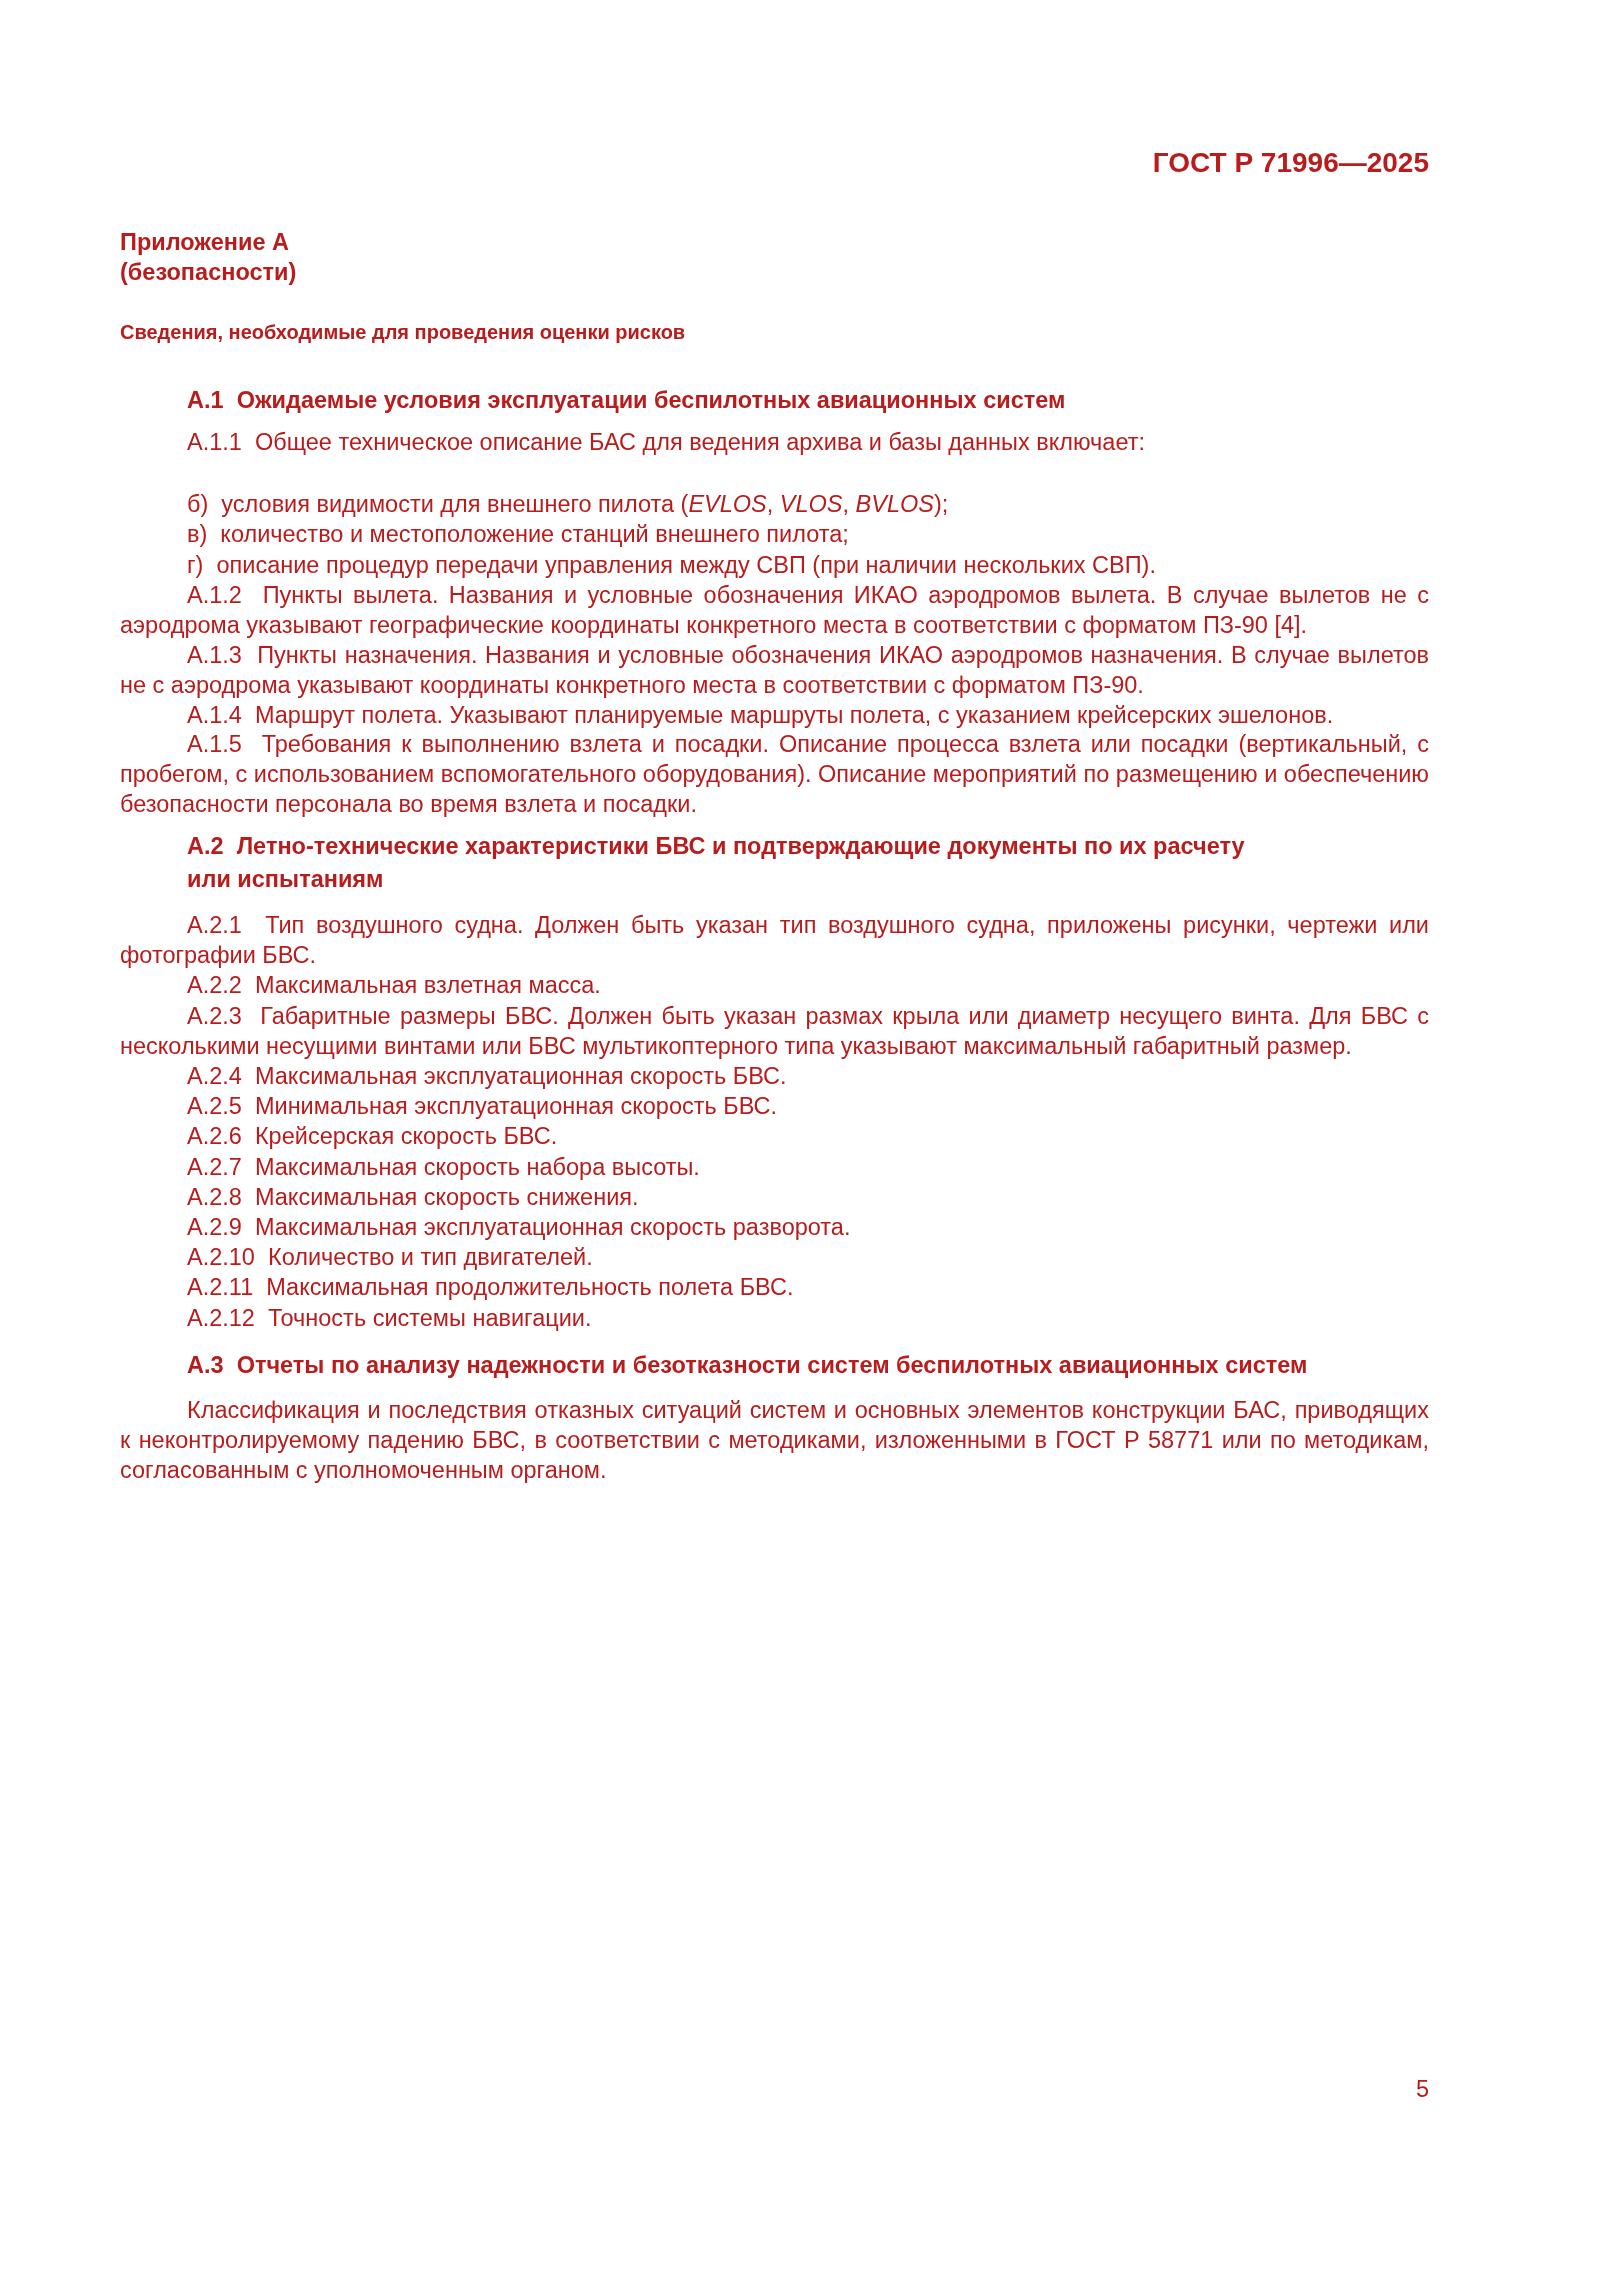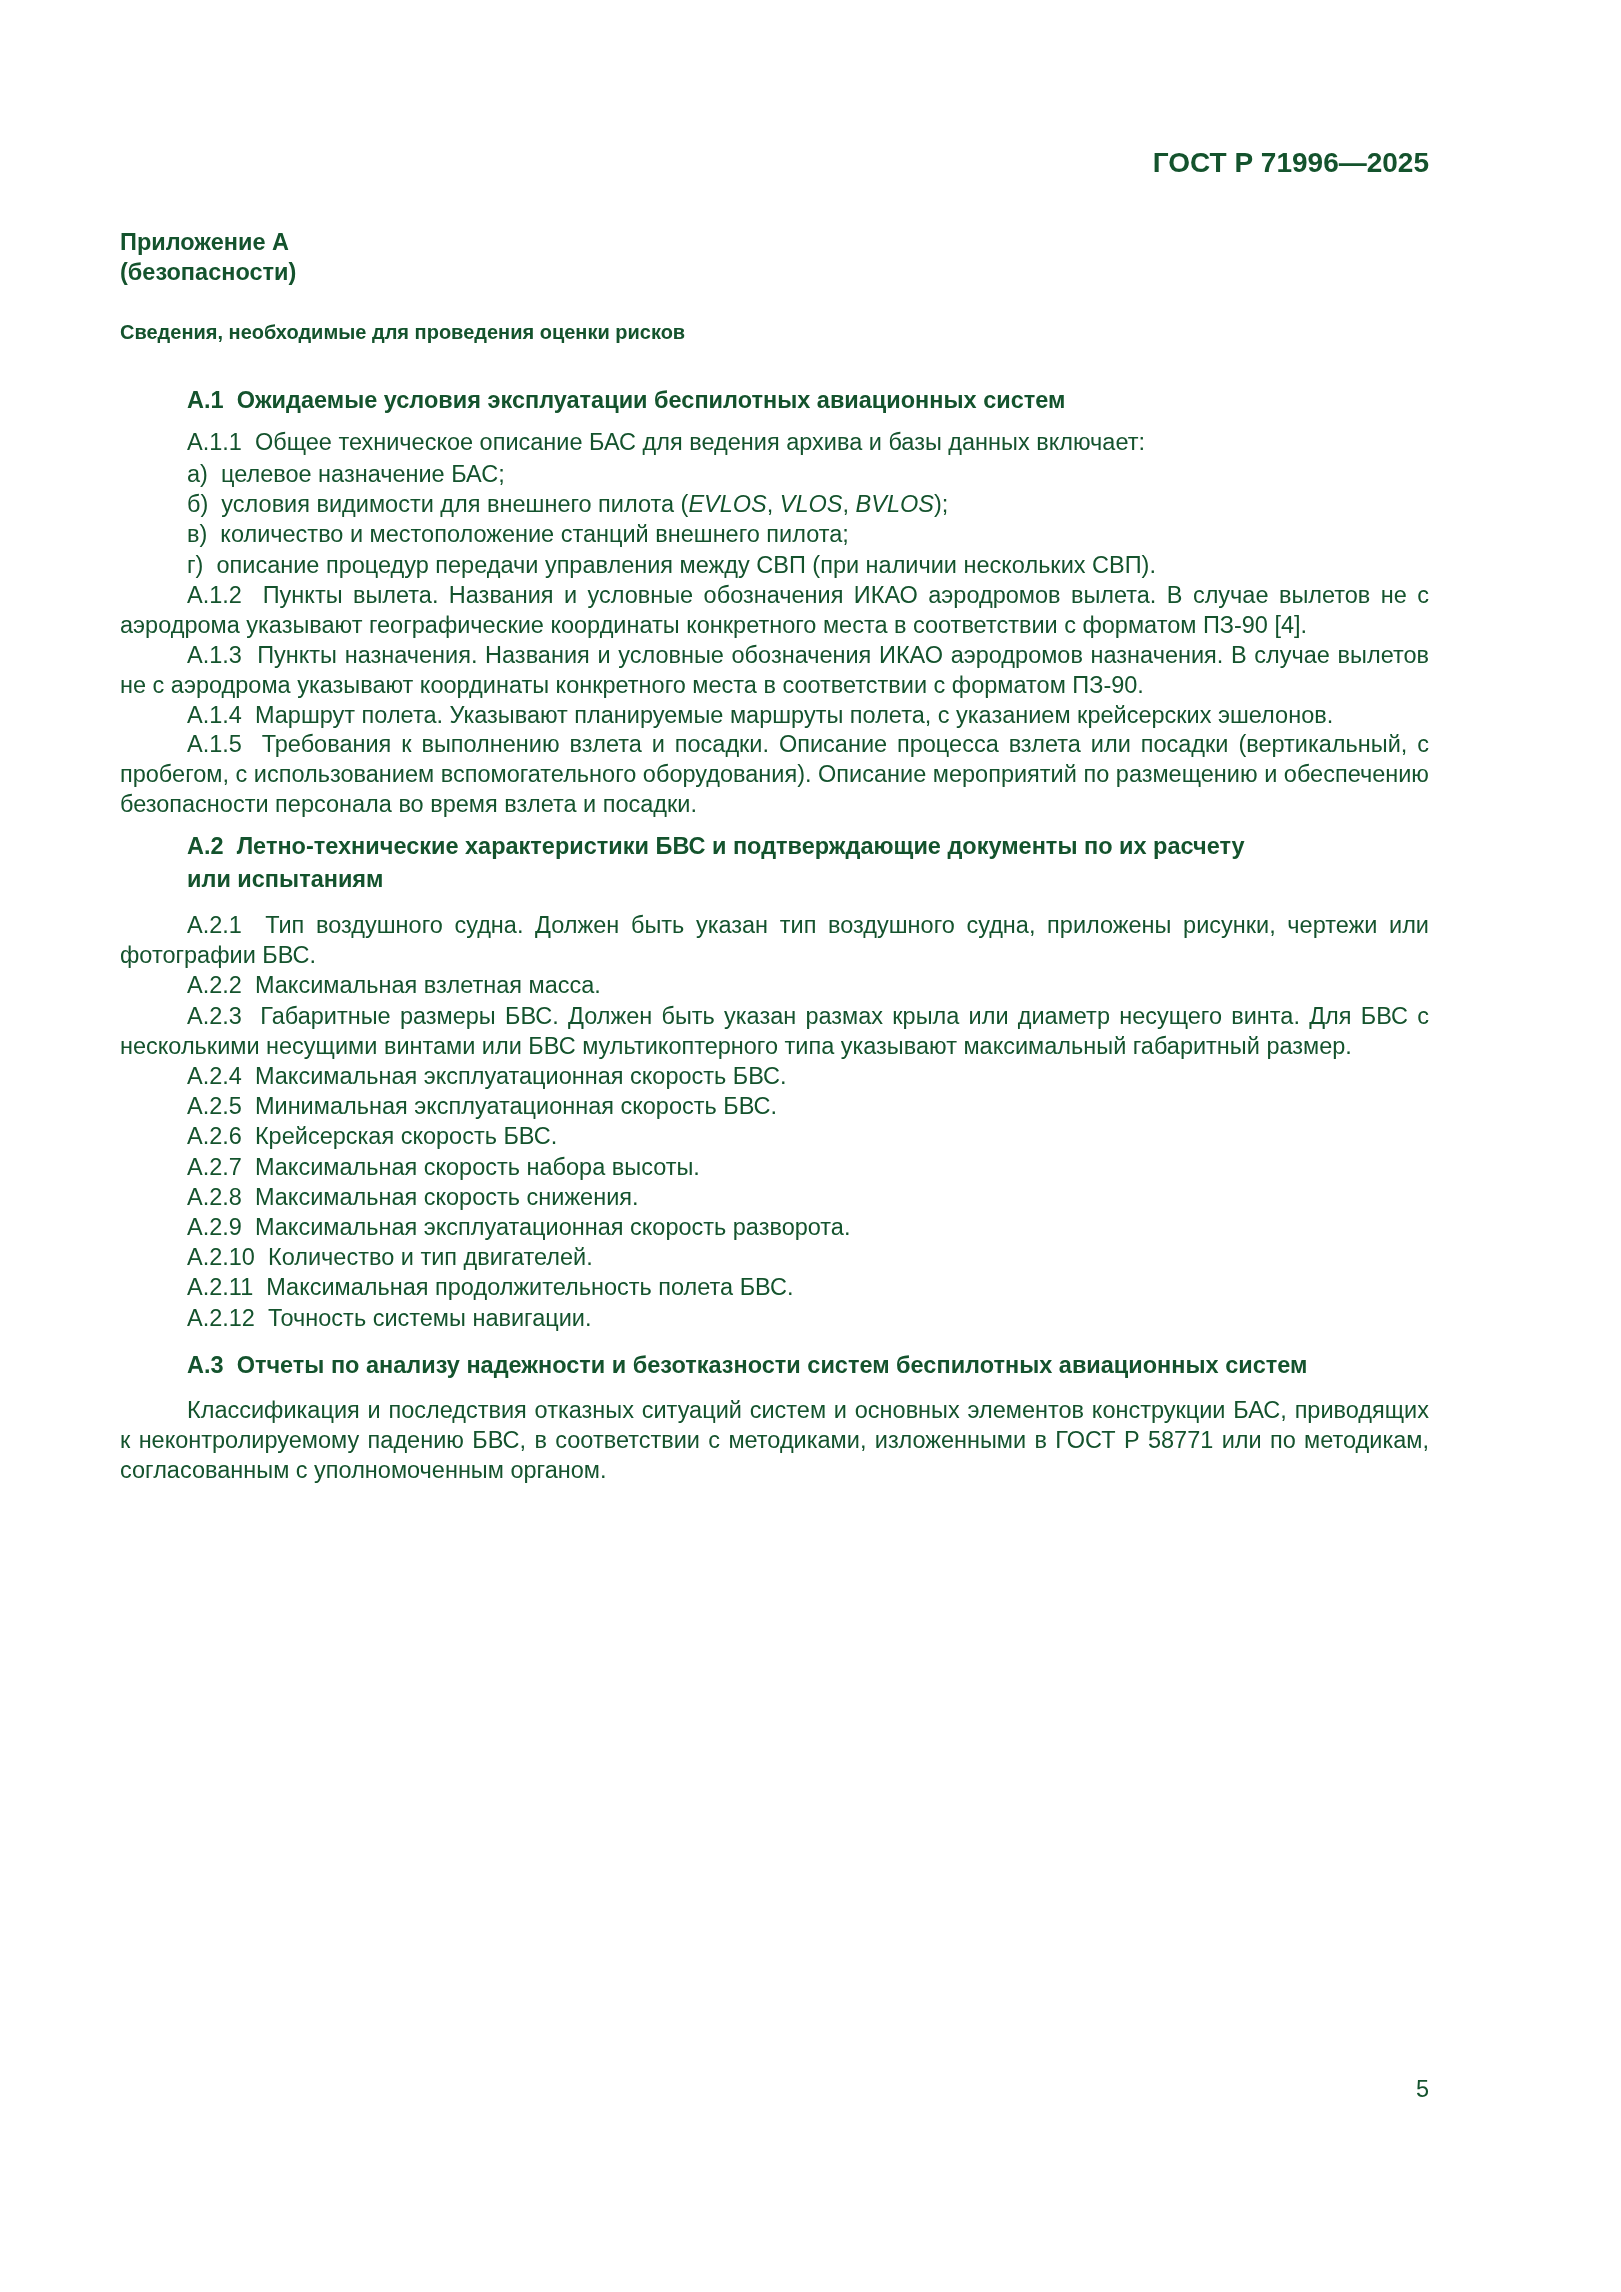--- a/index.html
+++ b/index.html
@@ -6,21 +6,21 @@
     margin: 0;
     padding: 0;
     background: #ffffff;
   }
   .page {
     position: relative;
     width: 1621px;
     height: 2293px;
     background: #ffffff;
     font-family: "Liberation Sans", "DejaVu Sans", sans-serif;
-    color: #14532d;
+    color: #b91c1c;
     font-size: 23.5px;
     line-height: 30px;
   }
   .abs {
     position: absolute;
     left: 120px;
     width: 1309px;
   }
   .b { font-weight: bold; }
   .it { font-style: italic; }
@@ -71,21 +71,20 @@
     <div>Приложение А</div>
     <div>(безопасности)</div>
   </div>
 
   <div class="abs center b pos-title">Сведения, необходимые для проведения оценки рисков</div>
 
   <div class="abs h pos-h1">А.1&nbsp; Ожидаемые условия эксплуатации беспилотных авиационных систем</div>
 
   <div class="abs ind pos-a11">А.1.1&nbsp; Общее техническое описание БАС для ведения архива и базы данных включает:</div>
 
-  <div class="abs ind pos-ia">а)&nbsp; целевое назначение БАС;</div>
 
   <div class="abs ind pos-ib"><span>б)&nbsp; условия видимости для внешнего пилота (</span><span class="it">EVLOS</span><span>, </span><span class="it">VLOS</span><span>, </span><span class="it">BVLOS</span><span>);</span></div>
 
   <div class="abs ind pos-ic">в)&nbsp; количество и местоположение станций внешнего пилота;</div>
 
   <div class="abs ind pos-id">г)&nbsp; описание процедур передачи управления между СВП (при наличии нескольких СВП).</div>
 
   <div class="abs ind just pos-a12">А.1.2&nbsp; Пункты вылета. Названия и условные обозначения ИКАО аэродромов вылета. В случае вылетов не с аэродрома указывают географические координаты конкретного места в соответствии с форматом ПЗ-90 [4].</div>
 
   <div class="abs ind just pos-a13">А.1.3&nbsp; Пункты назначения. Названия и условные обозначения ИКАО аэродромов назначения. В случае вы­летов не с аэродрома указывают координаты конкретного места в соответствии с форматом ПЗ-90.</div>

